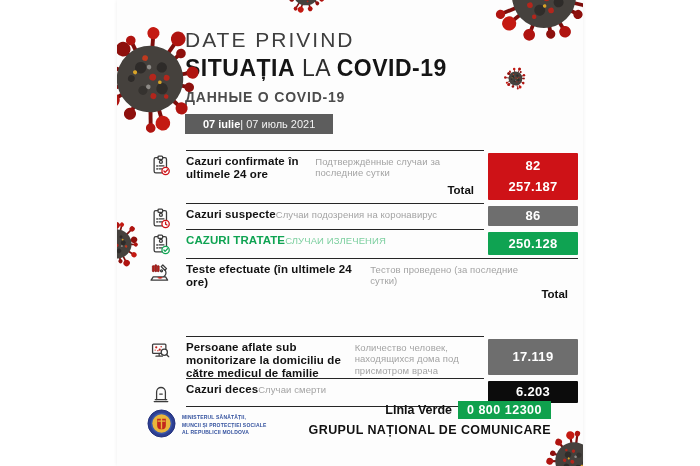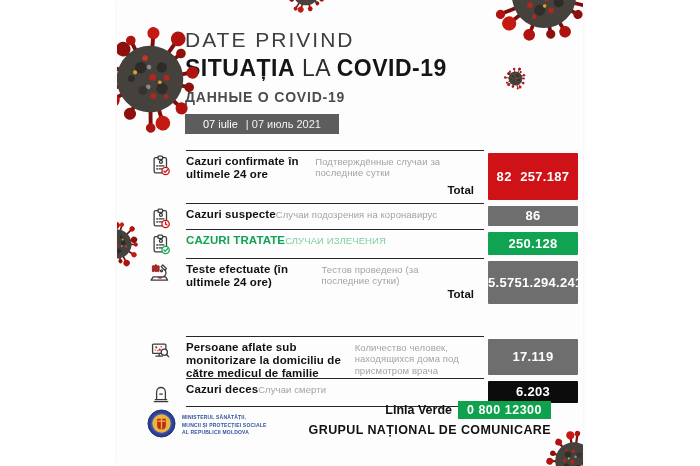--- a/index.html
+++ b/index.html
@@ -9,39 +9,39 @@
   .virus{position:absolute;pointer-events:none;}
 
   
   .title-block{position:absolute;left:68px;top:28px;width:390px;}
   .title1{font-size:21px;color:#3e3e3e;letter-spacing:2px;font-weight:400;}
   .title2{font-size:23px;color:#151515;font-weight:bold;margin-top:3px;letter-spacing:.5px;}
   .title2 .lt{font-weight:400;color:#2c2c2c;}
   .title3{font-size:14px;color:#4c4c4c;font-weight:bold;margin-top:7px;letter-spacing:.8px;}
   .date-badge{position:absolute;left:68px;top:114px;height:20px;background:#5d5d5d;color:#fff;
     display:flex;align-items:center;padding:0 18px;font-size:11px;white-space:nowrap;}
-  .date-badge .ro{font-weight:normal;margin-right:8px;}
+  .date-badge .ro{font-weight:bold;}
   .date-badge .ru{font-weight:400;opacity:.92;}
 
   
   .stats{position:absolute;left:33px;top:150px;width:428px;}
   .row{display:flex;align-items:stretch;}
   .row:nth-child(1){height:53px;}
   .row:nth-child(2){height:26px;}
   .row:nth-child(3){height:29px;}
   .row:nth-child(4){height:49px;}
   .row:nth-child(5){height:42px;margin-top:29px;}
   .row:nth-child(6){height:28px;}
   .icon-col{width:36px;padding-top:4px;flex:none;}
   .icon-col svg{width:22px;height:22px;}
   .text-col{flex:1;border-top:1.5px solid #262626;padding:4px 10px 3px 0;display:flex;min-width:0;}
   .t-title{font-size:11.5px;font-weight:bold;color:#121212;line-height:1.15;letter-spacing:.1px;}
   .t-sub{font-size:9.5px;color:#a3a3a3;line-height:1.2;margin-top:1px;letter-spacing:.1px;}
   .t-total{font-size:11.5px;font-weight:bold;color:#121212;margin-top:auto;padding-bottom:4px;}
-  .val-col{width:90px;flex:none;margin:2.5px 0 3px 4px;display:flex;flex-direction:row;
+  .val-col{width:90px;flex:none;margin:2.5px 0 3px 4px;display:flex;flex-direction:column;
     align-items:center;justify-content:center;border-radius:1px;}
   .val-col.multi{justify-content:space-evenly;}
   .val{color:#fff;font-size:13px;font-weight:bold;letter-spacing:.3px;}
   .end-line{margin-left:36px;width:298px;border-top:1.5px solid #262626;}
   .row.hl .t-title{color:#0fa352;}
   .row.hl .t-sub{color:#7ccf9f;}
 
   
   .ministry{position:absolute;left:30px;top:409px;display:flex;align-items:center;}
   .ministry svg{width:29px;height:29px;flex:none;}
@@ -152,24 +152,20 @@
         <path d="M16.8 9.2 a5.5 5.5 0 0 1 -1.6 6.6"></path>
         <circle cx="12.6" cy="9.6" r="1.1"></circle>
         <path d="M3.5 16.2 h13.5 l2.2 3.6 h-18 z"></path>
       </g>
       <ellipse cx="11" cy="17.3" rx="3" ry=".9" fill="#c2201a"></ellipse>
             </svg></div>
     <div class="text-col">
       <div class="t-title">Teste efectuate (în ultimele 24 ore)</div>
       <div class="t-sub">Тестов проведено (за последние сутки)</div>
     <div class="t-total">Total</div>
-          </div>
-    <div class="val-col multi" style="background: rgb(110, 110, 110);">
-            <div class="val">5.575</div>
-            <div class="val">1.294.241</div>
           </div>
   </div>
 
   <div class="row">
     <div class="icon-col"><svg viewBox="0 0 24 24">
               <g fill="none" stroke="#3b3b3b" stroke-width="1.4" stroke-linecap="round" stroke-linejoin="round">
       <rect x="2.8" y="4.5" width="14.5" height="10" rx="1"></rect>
       <line x1="10" y1="14.5" x2="10" y2="17"></line>
                 <line x1="6.5" y1="17.6" x2="13.5" y2="17.6"></line>
               </g>

